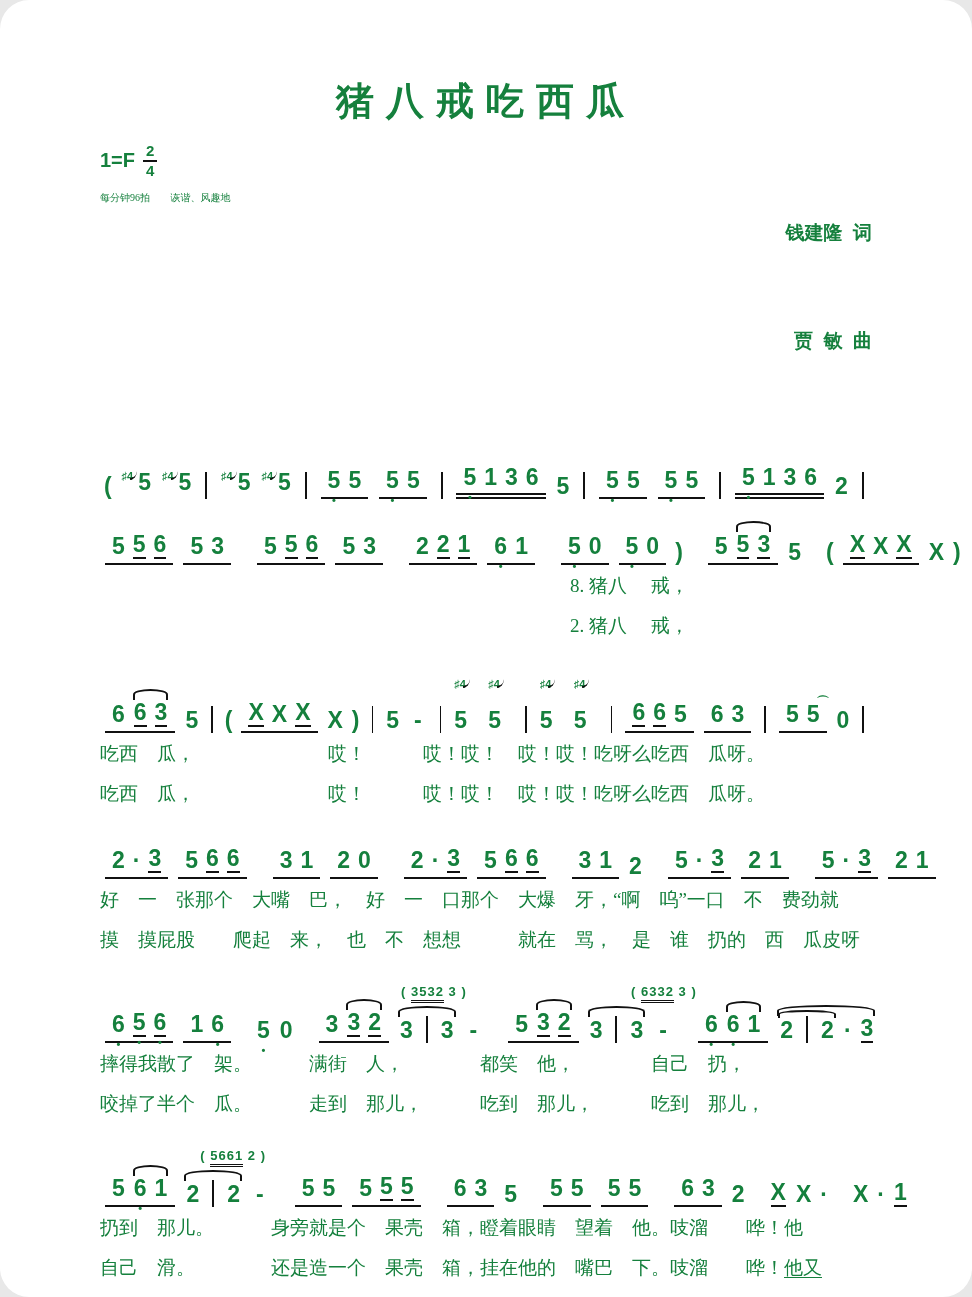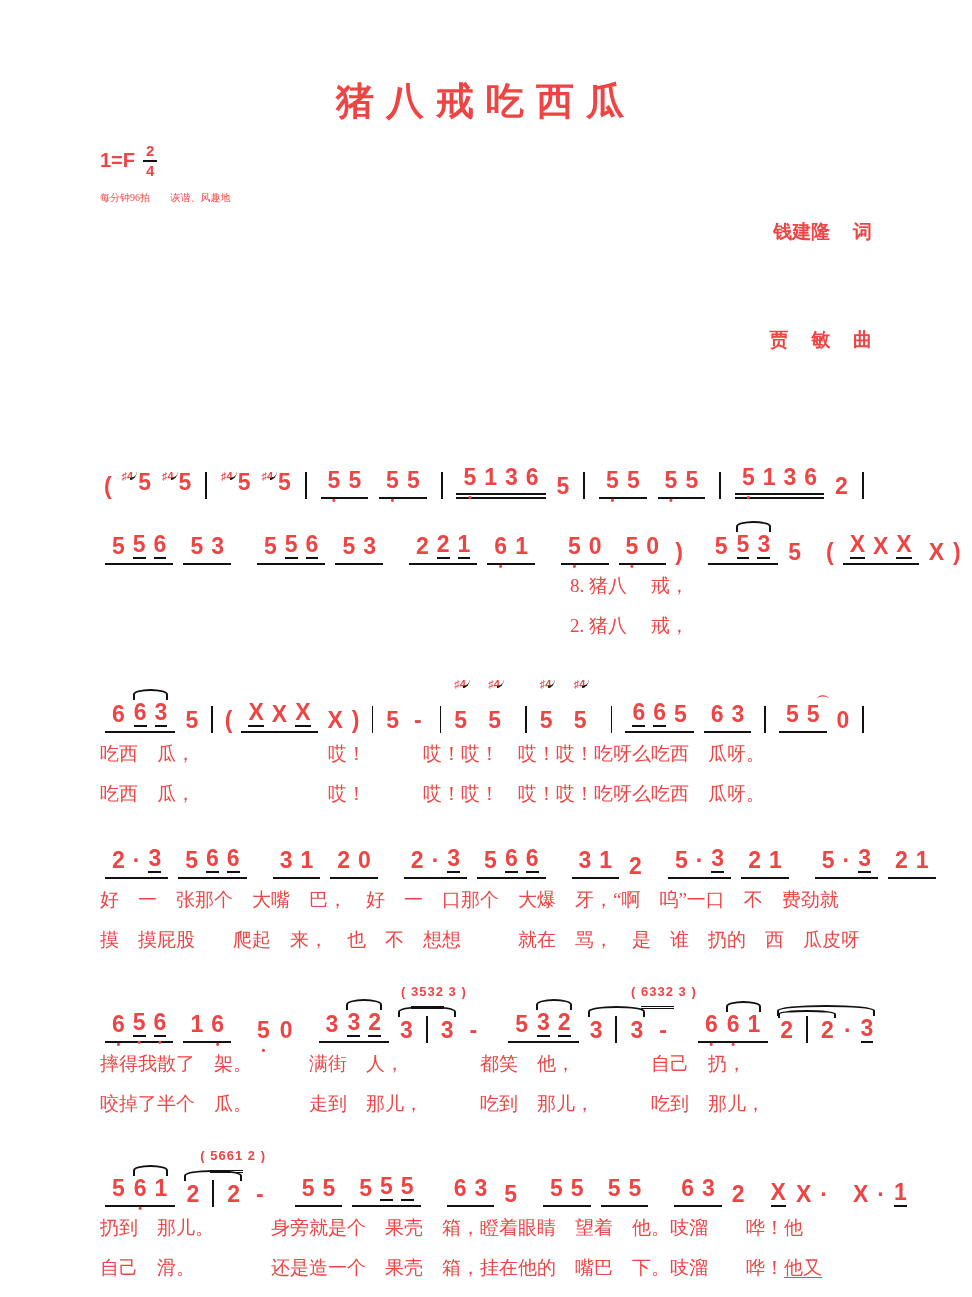--- a/index.html
+++ b/index.html
@@ -1,32 +1,33 @@
 <!DOCTYPE html>
 <html><head>
 <meta charset="utf-8">
 <style>
   html,body{margin:0;padding:0;background:#e8e8e8;}
   .page{
-    width:972px;height:1297px;margin:0 auto;background:#ffffff;color:#ef4444;
+    width:972px;height:1297px;margin:0 auto;background:#ffffff;color:#15803d;
     box-sizing:border-box;padding:50px 100px 30px 100px;overflow:hidden;position:relative;
     font-family:"Liberation Sans",sans-serif;
+    border-radius:29px;
   }
   
   .title{text-align:center;font-size:38px;font-weight:700;letter-spacing:12px;
     font-family:"Liberation Serif",serif;margin-top:26px;}
   .meta{display:flex;justify-content:space-between;align-items:flex-start;margin-top:16px;gap:16px;}
   .keysig{font-size:20px;font-weight:700;display:flex;align-items:center;}
   .meter{display:inline-block;text-align:center;font-size:15px;font-weight:700;line-height:1.05;margin-left:8px;}
   .meter-top{display:block;border-bottom:2px solid #111;padding:0 3px 1px;}
   .meter-bottom{display:block;padding-top:1px;}
   .tempo-line{font-size:10px;margin-top:12px;font-family:"Liberation Serif",serif;}
   .tempo-line span{margin-right:18px;}
   .credits{text-align:right;font-size:19px;font-weight:700;line-height:1.9;
-    font-family:Liberation Mono, monospace;white-space:pre;}
+    font-family:Liberation Sans, sans-serif;white-space:pre;}
   
   .score{margin-top:10px;}
   .sys{position:relative;margin-top:32px;}
   .sys.has-ann{margin-top:50px;}
   .notes-row{display:flex;justify-content:space-between;align-items:flex-end;
     font-weight:700;font-size:23px;line-height:26px;position:relative;}
   .note{position:relative;display:inline-block;margin:0 5px;}
   .num{display:inline-block;}
   .beam{display:inline-flex;align-items:flex-end;border-bottom:2px solid #111;
     padding:0 3px 4px;margin:0 5px;}
@@ -40,21 +41,21 @@
   .grace::after{content:"";display:inline-block;width:7px;height:7px;
     border-bottom:2px solid #111;border-radius:0 0 100% 0;margin-left:-3px;}
   .slur{display:inline-flex;align-items:flex-end;position:relative;padding:0 1px;}
   .slur::before{content:"";position:absolute;top:-10px;left:4px;right:4px;height:9px;
     border:2px solid #111;border-bottom:none;border-radius:100% 100% 0 0;}
   .slur .slur::before{top:-6px;height:6px;}
   .bar{width:2px;height:27px;background:#111;display:inline-block;margin:0 8px;}
   .txt{margin:0 4px;}
   .txt.dash{margin:0 10px;}
   .ann{position:absolute;top:-30px;font-size:13px;font-weight:700;letter-spacing:1px;white-space:pre;}
-  .ann .ann-u{border-bottom:3px double #111;padding-bottom:7px;}
+  .ann .ann-u{border-bottom:3px double #111;padding-bottom:1px;}
   .lyrics-row{white-space:pre;font-size:19px;line-height:38px;margin-top:2px;
     font-family:"Liberation Serif",serif;}
   .lyr-u{text-decoration:underline;text-underline-offset:3px;border-bottom:2px solid #a16207;padding-bottom:20px;}
 </style>
 </head>
 <body>
 
 <div class="page">
 
   <div class="title">猪八戒吃西瓜</div>

